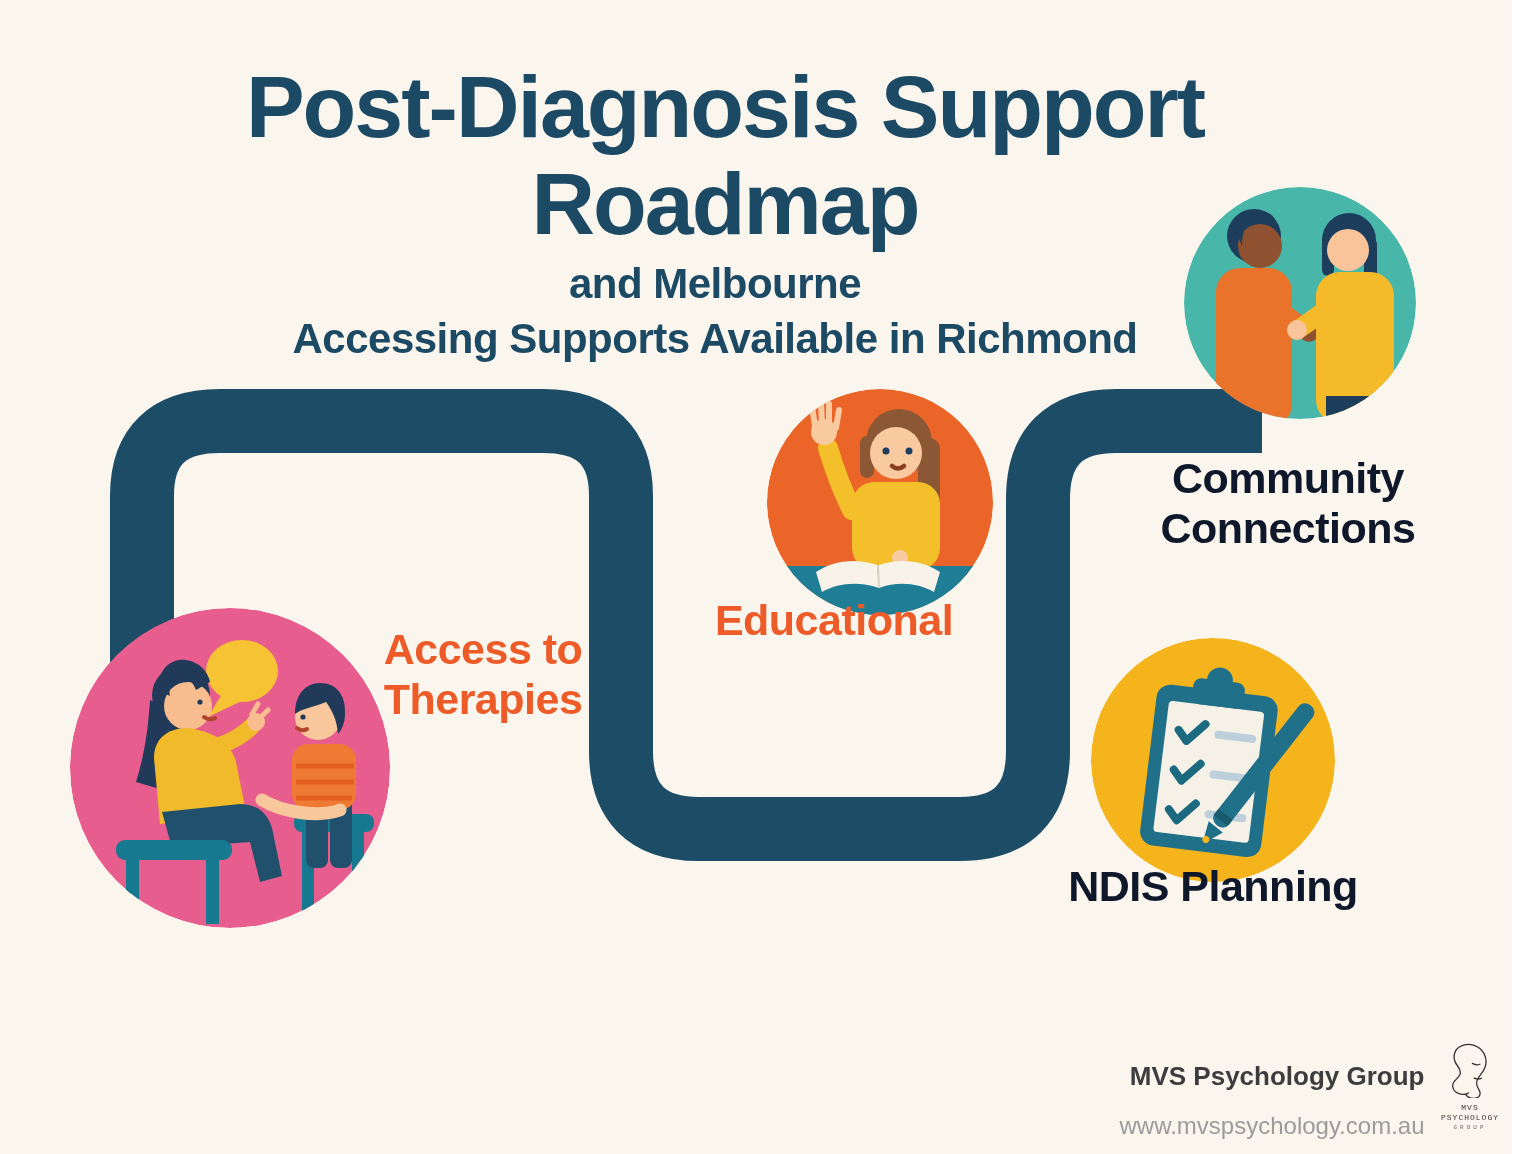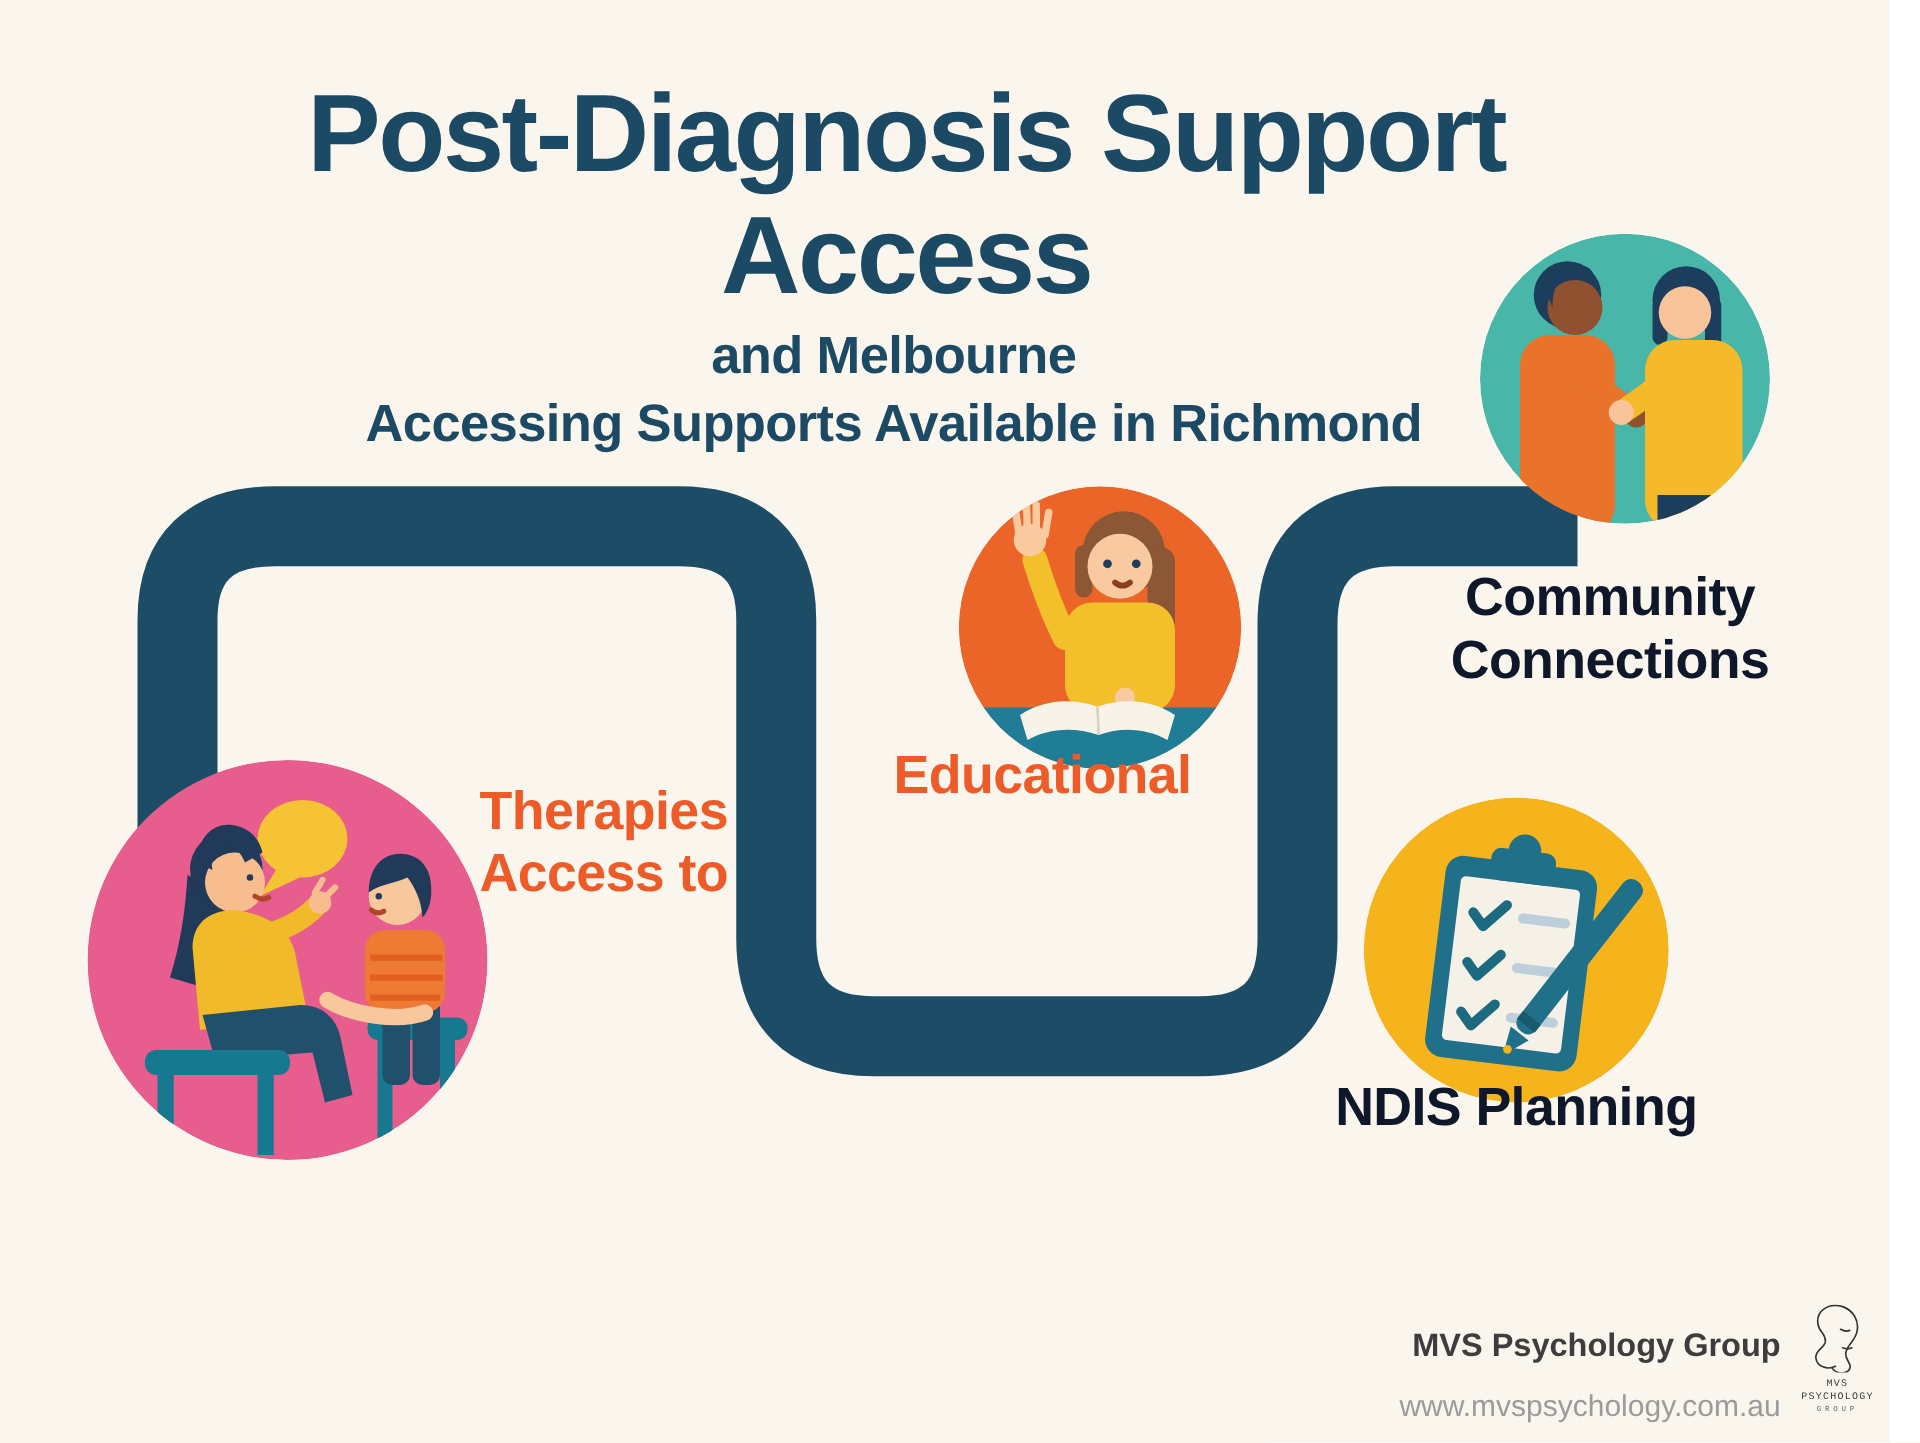--- a/index.html
+++ b/index.html
@@ -171,30 +171,30 @@
         <rect x="1247" y="686" width="18" height="152" rx="8" fill="#21708a"></rect>
         <rect x="1247" y="824" width="18" height="8" fill="#185a6e"></rect>
         <path d="M 1247 840 L 1265 840 L 1256 862 Z" fill="#21708a"></path>
         <circle cx="1256" cy="856" r="3.5" fill="#f6b41c"></circle>
       </g>
     </g>
   </svg>
 
   <div class="title-block">
     <div>Post-Diagnosis Support</div>
-    <div>Access</div>
+    <div>Roadmap</div>
   </div>
   <div class="subtitle-block">
     <div>and Melbourne</div>
     <div>Accessing Supports Available in Richmond</div>
   </div>
 
   <div id="label-therapies" class="step-label label-orange">
+    <div>Access to</div>
     <div>Therapies</div>
-    <div>Access to</div>
   </div>
   <div id="label-educational" class="step-label label-orange">
     <div>Educational</div>
   </div>
   <div id="label-community" class="step-label label-teal">
     <div>Community</div>
     <div>Connections</div>
   </div>
   <div id="label-ndis" class="step-label label-teal">
     <div>NDIS Planning</div>

